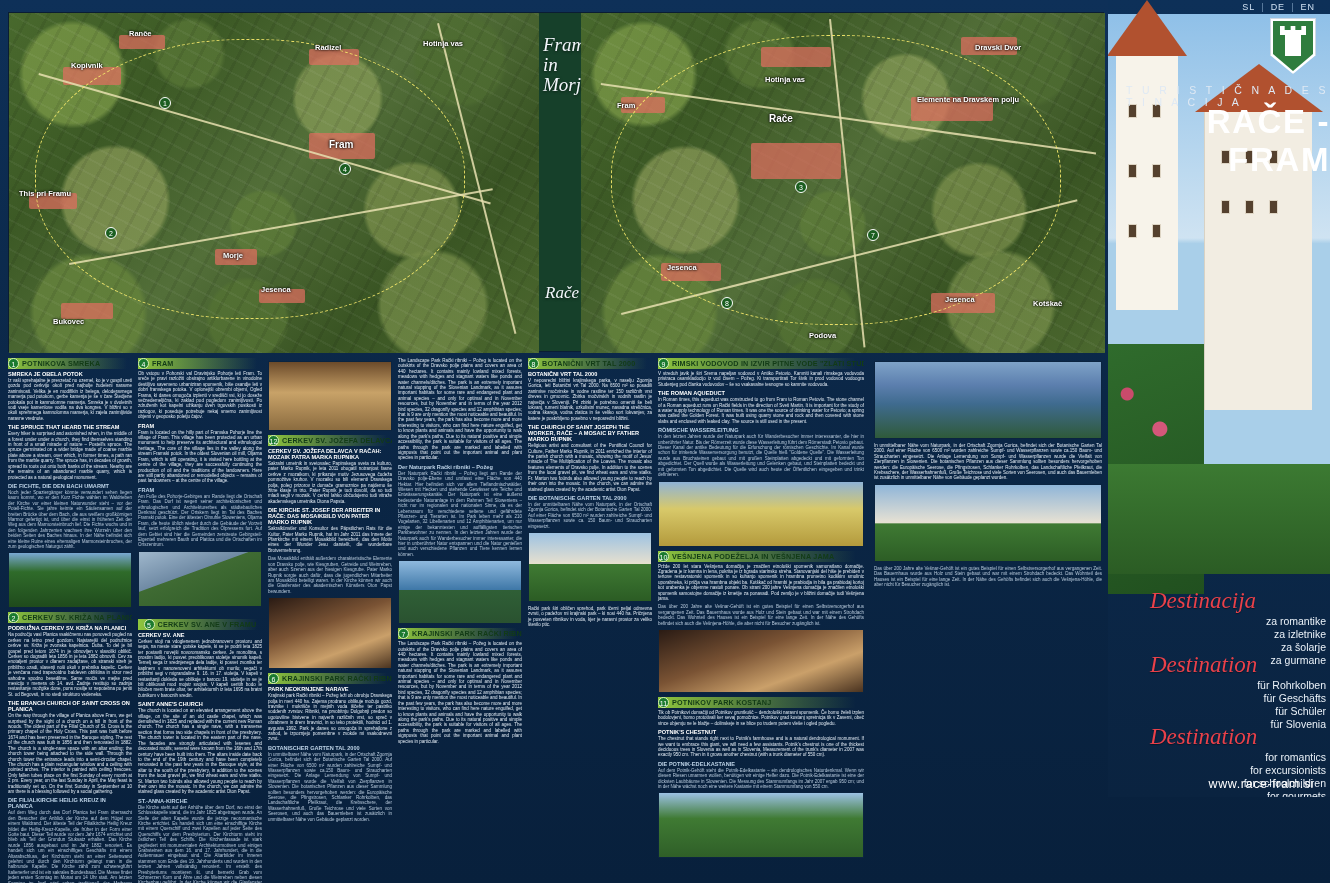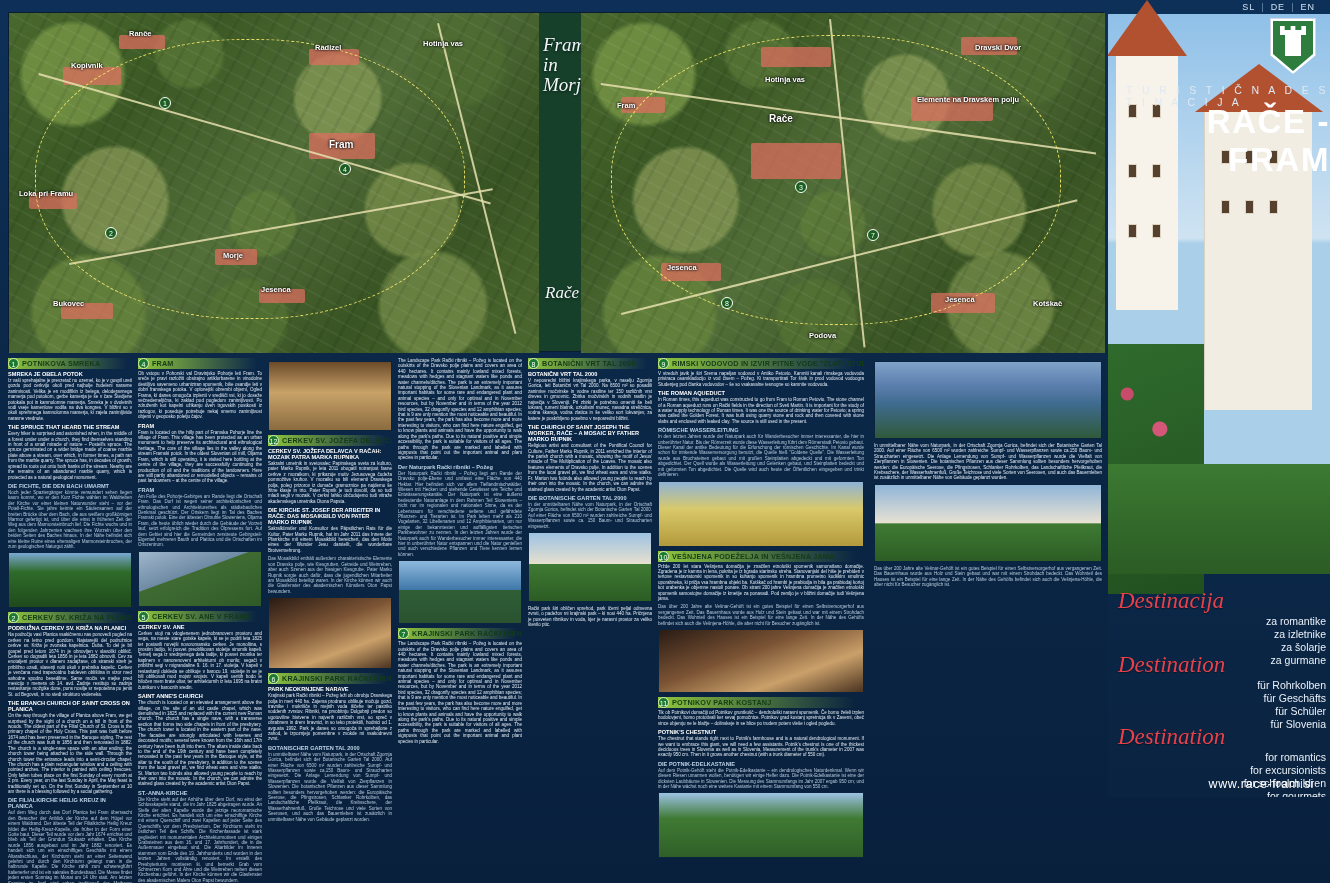--- a/index.html
+++ b/index.html
@@ -169,20 +169,21 @@
   }
 
   
   .dest {
     position:absolute; left:10px; width:208px; color:#ffffff;
   }
   .dest .script {
     font-family:"Liberation Serif", serif; font-style:italic;
     font-size:23px; color:#e9414a; text-shadow:0 1px 1px rgba(0,0,0,.4);
     margin-bottom:1px;
+    margin-left:32px;
   }
   .dest ul { list-style:none; margin:0; padding:0; text-align:right; }
   .dest li { font-size:10.5px; line-height:13px; color:#eaf1f8; }
   #dest1 { top:588px; }
   #dest2 { top:652px; }
   #dest3 { top:724px; }
 
   .logos {
     position:absolute; left:28px; top:812px; width:170px; height:40px;
     background:#ffffff; border-radius:2px; display:flex; align-items:center; gap:6px;
@@ -273,24 +274,24 @@
       <div class="road" style="left:30px;top:60px;width:470px;transform:rotate(16deg);"></div>
       <div class="road" style="left:60px;top:250px;width:430px;transform:rotate(-10deg);"></div>
       <div class="road" style="left:430px;top:10px;width:320px;transform:rotate(76deg);"></div>
       <div class="route" style="left:26px;top:26px;width:430px;height:280px;"></div>
 
       <div class="mlabel" style="left:120px;top:16px;">Ranče</div>
       <div class="mlabel" style="left:62px;top:48px;">Kopivnik</div>
       <div class="mlabel" style="left:306px;top:30px;">Radizel</div>
       <div class="mlabel" style="left:414px;top:26px;">Hotinja vas</div>
       <div class="mlabel big" style="left:320px;top:126px;">Fram</div>
-      <div class="mlabel" style="left:10px;top:176px;">Loka pri Framu</div>
+      <div class="mlabel" style="left:10px;top:176px;">This pri Framu</div>
       <div class="mlabel" style="left:214px;top:238px;">Morje</div>
       <div class="mlabel" style="left:252px;top:272px;">Jesenca</div>
-      <div class="mlabel" style="left:44px;top:286px;">Bukovec</div>
+      <div class="mlabel" style="left:44px;top:304px;">Bukovec</div>
 
       <div class="mark-num" style="left:150px;top:84px;">1</div>
       <div class="mark-num" style="left:96px;top:214px;">2</div>
       <div class="mark-num" style="left:330px;top:150px;">4</div>
     </div>
 
     <div class="script-title" id="frammorje">
       <span>Fram</span>
       <span>in</span>
       <span>Morje</span>
@@ -434,21 +435,21 @@
         <div class="sec-num">4</div>
         <div class="sec-title">FRAM</div>
       </div>
       <p class="body">Ob vstopu v Pohorski val Dravinjsko Pohorje leti Fram. To sreče je pravi razložiti obsirajno artiklorbarene in vinodolne destiljivo savemeno urbaniziran spomenik, biše osandje leti v dobri framskega potoka. V oplonejtši obrembi objemi, Ogled Frama, ki danes omogoča izplenti v središči vsi, ki jo doseže večnedemeljična, ki zaklad pod pogledom zanimljivosti. Po združenih kot kapelni užikanju dveh trgovskih postkosti iz razlogov, ki poseduje potrebuje nekaj smerno zanimljivost objemi v geoposko poletju čajov.</p>
       <div class="sub">FRAM</div>
       <p class="body">Fram is located on the hilly part of Framska Pohorje line the village of Fram. This village has been protected as an urban monument to help preserve its architectural and ethnological heritage. The core of the village lies in the valley along the stream Framski potok. In the oldest Slovenian oil mill, Oljarna Fram, which is still operating, it is visited here bottling at the centre of the village, they are successfully continuing the production of oil and the traditions of the landowners. Here are still partly abandoned or remodelled objects – remains of past landowners – at the centre of the village.</p>
       <div class="sub de">FRAM</div>
       <p class="body de">Am Fuße des Pohorje-Gebirges am Rande liegt die Ortschaft Fram. Das Dorf ist wegen seiner architektonischen und ethnologischen und Architekturerbes als städtebauliches Denkmal geschützt. Der Ortskern liegt im Tal des Baches Framski potok. Eine der ältesten Olmuhle Sloweniens, Oljarna Fram, die heute üblich wieder durch die Gebäude der Vorzeit lauf, setzt erfolgreich die Tradition des Ölpressens fort. Auf dem Gebiet sind hier die Gemeinden zerstreute Gebirgsteil- Eigenteil mehreren Bauth und Plattica und die Ortschaften im Ortszentrum.</p>
       <div class="photo ph-church"></div>
 
-      <div class="sec-head" style="margin-top:4px;">
+      <div class="sec-head" style="margin-top:12px;justify-content:center;">
         <div class="sec-num">5</div>
         <div class="sec-title">CERKEV SV. ANE V FRAMU</div>
       </div>
       <div class="sub">CERKEV SV. ANE</div>
       <p class="body">Cerkev stoji na vdoglenenem jednobranovem prostoru and sega, na meste stare gotske kapele, ki se je podrli leta 1825 ter postavili novejši novoromansko cerkev. Je monolitna, s prostim ladijo, ki posvet preoblikovan stoletje sinomik kapeli. Temelj sega iz srednjenega dela ladije, ki posvet zvonika ter kaplnem v nanorenoveni arhitekturni ob morilo; segači v približni segi v migrandaline 9. 16. in 17. stoletja. V kapeli v restavitanji dokleda se oblikuje v barocu 19. stoletje in se je bili oblikovali mod mojstr svojstv. V kapeli ueritih bodo le biločen mem brate oltar, ter arhitekturnih iz leta 1695 na bratni čutnikom v barocnih sredin.</p>
       <div class="sub">SAINT ANNE'S CHURCH</div>
       <p class="body">The church is located on an elevated arrangement above the village, on the site of an old castle chapel, which was demolished in 1825 and replaced with the current new Roman church. The church has a single nave, with a transverse section that forms two side chapels in front of the presbytery. The church tower is located in the eastern part of the nave. The facades are strongly articulated with lesenes and decorated motifs; several were known from the 16th and 17th century have been built into them. The altars inside date back to the end of the 19th century and have been completely renovated in the past few years in the Baroque style, at the altar to the south of the presbytery, in addition to the scenes from the local gravel pit, we find wheat ears and vine stalks. St. Marton two foünds also allowed young people to reach by their own into the mosaic. In the church, we can admire the stained glass created by the academic artist Oton Papst.</p>
       <div class="sub de">ST.-ANNA-KIRCHE</div>
       <p class="body de">Die Kirche steht auf der Anhöhe über dem Dorf, wo einst der Schlosskapelle stand, die im Jahr 1825 abgetragen wurde. An Stelle der alten Kapelle wurde die jetzige neoromanische Kirche errichtet. Es handelt sich um eine einschiffige Kirche mit einem Querschiff und zwei Kapellen auf jeder Seite des Querschiffs vor dem Presbyterium. Der Kirchturm steht im östlichen Teil des Schiffs. Die Kirchenfassade ist stark gegliedert mit monumentalen Architekturmotiven und einigen Grabsteinen aus dem 16. und 17. Jahrhundert, die in die Außenmauer eingebaut sind. Die Altarbilder im Inneren stammen vom Ende des 19. Jahrhunderts und wurden in den letzten Jahren vollständig renoviert. Im erstellt des Presbyteriums montieren št. und bemerkt Grab vom Schmerzen Korn und Ähre und die Weinreben neben diesen Kirchenbau geführt. In der Kirche können wir die Glasfenster des akademischen Malers Oton Papst bewundern.</p>
 

